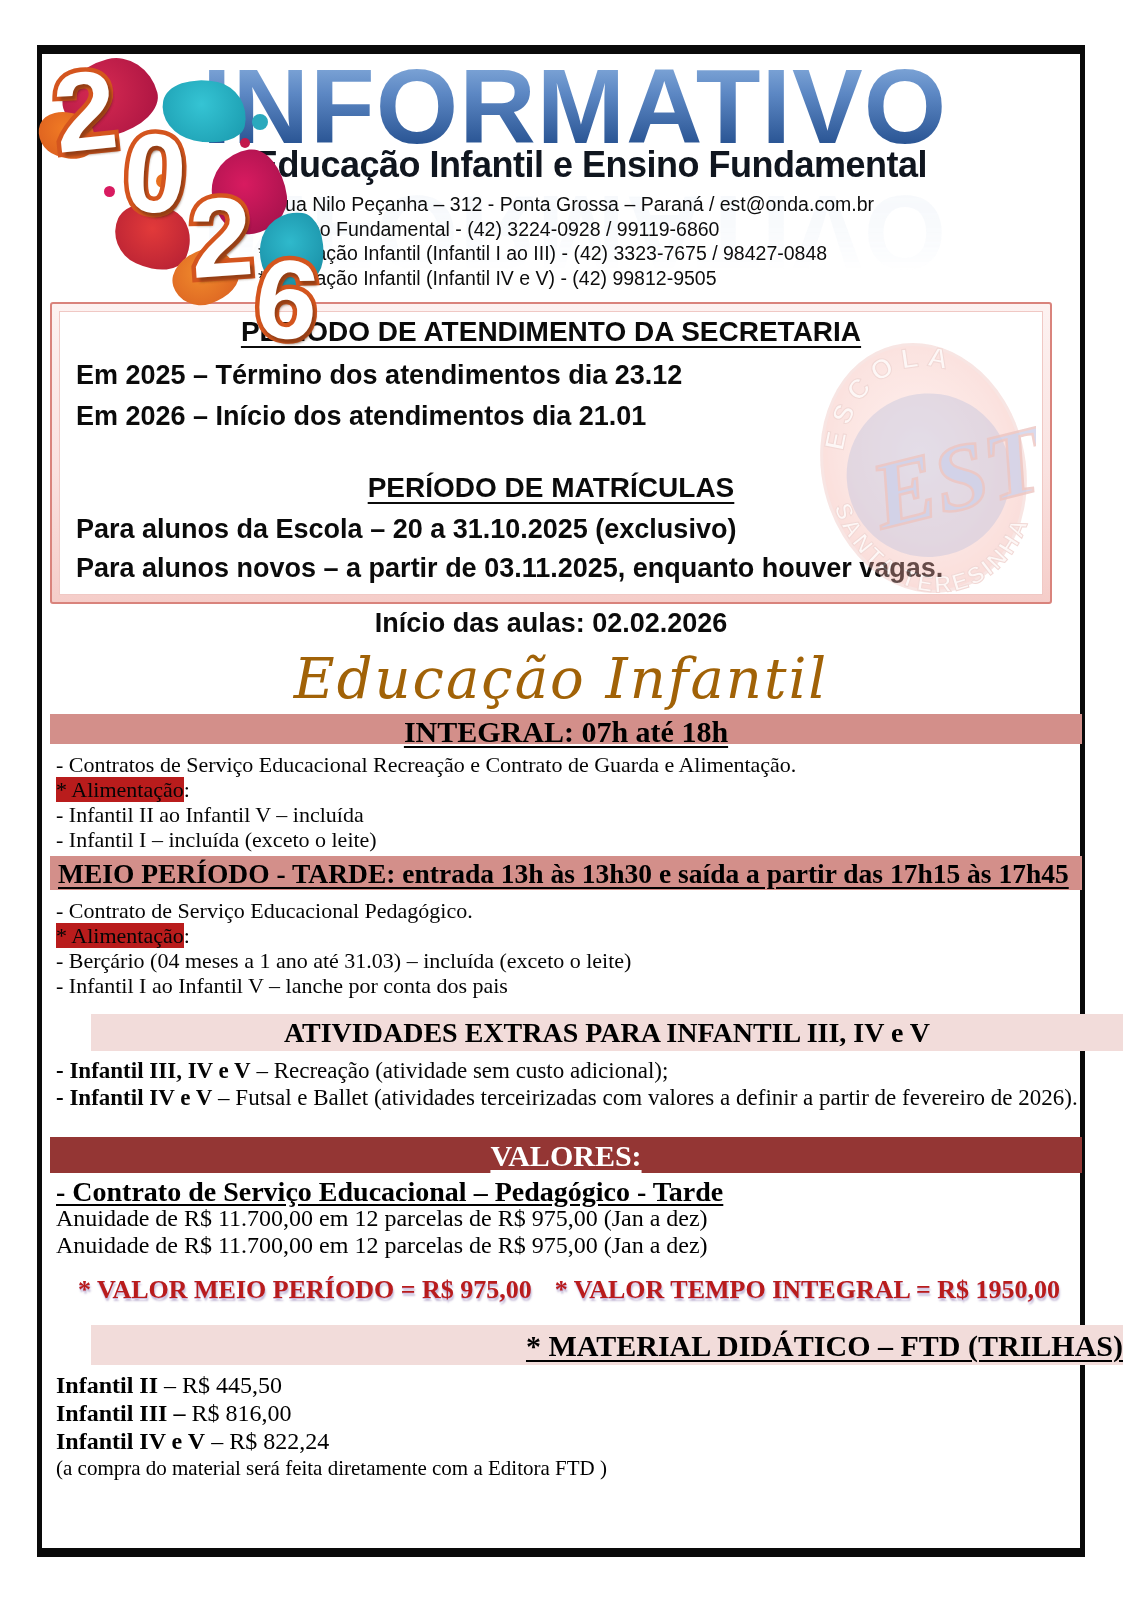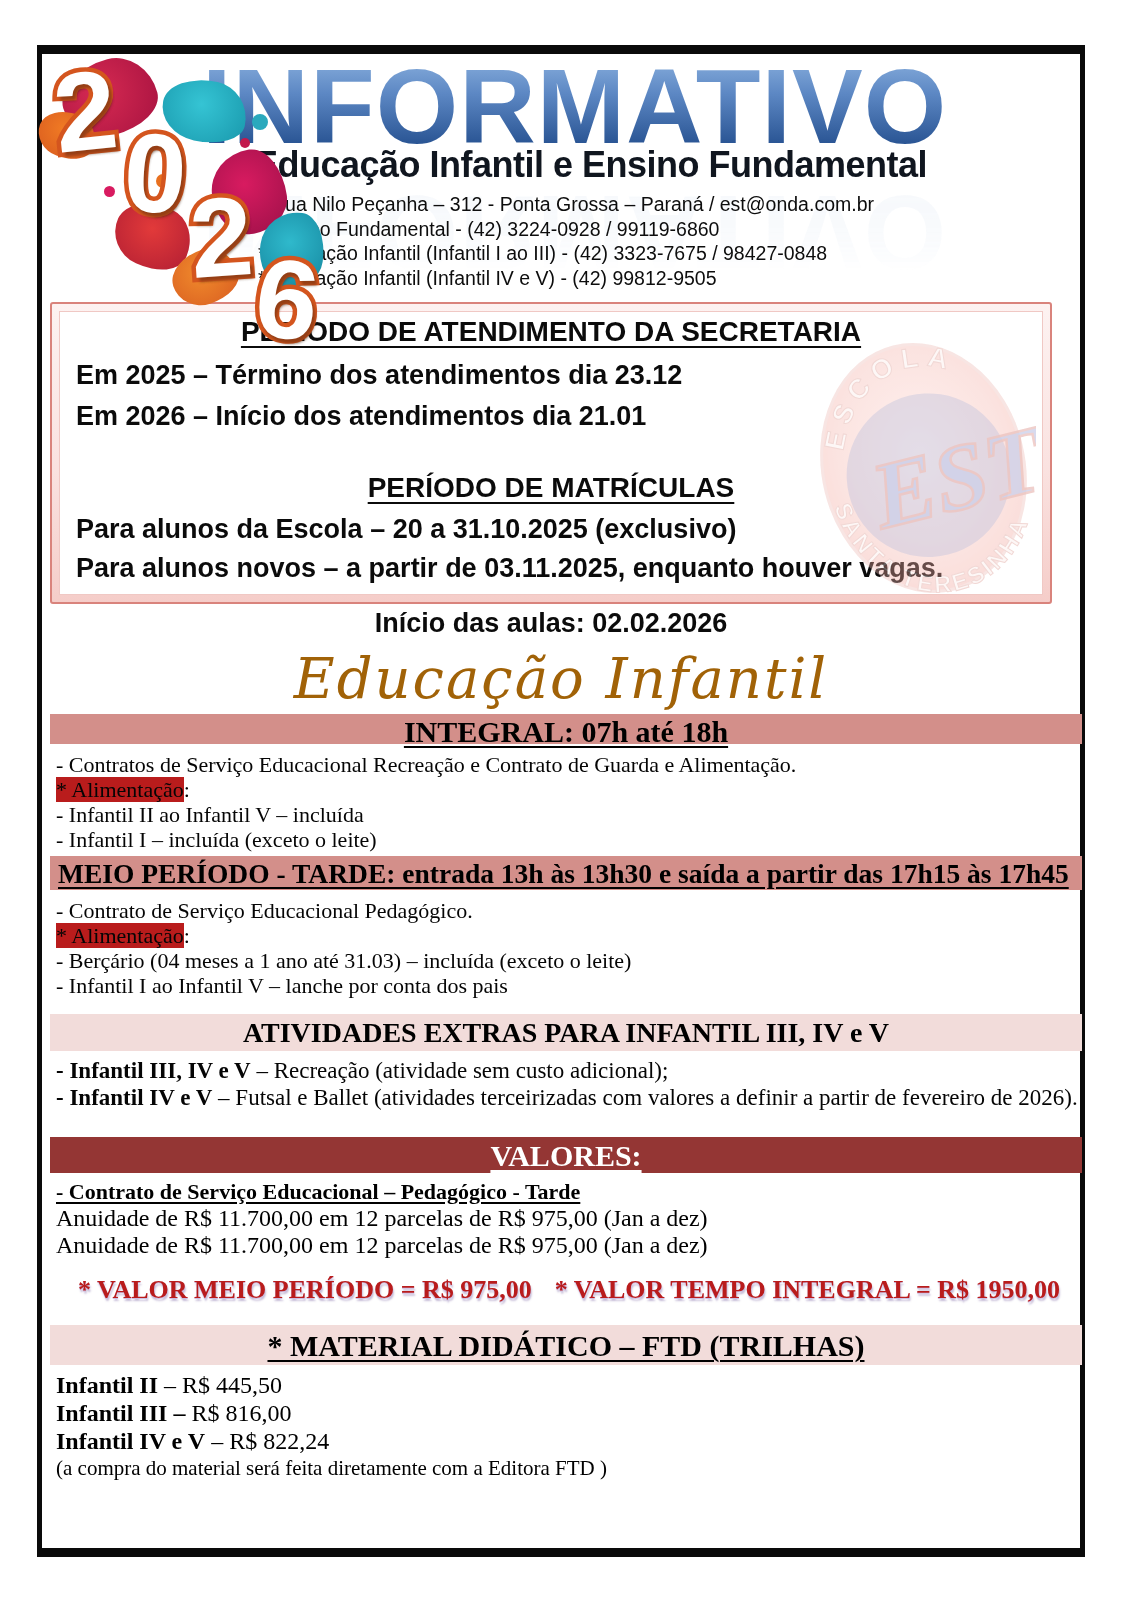--- a/index.html
+++ b/index.html
@@ -72,35 +72,35 @@
   
   .sections{position:absolute;left:8px;top:660px;width:1032px;font-family:"Liberation Serif",serif;}
   .bar{position:relative;width:100%;}
   .bar-salmon{background:#d38f8a;height:30px;}
   .bar-salmon .bar-text{
     display:block;position:absolute;top:1px;width:100%;text-align:center;
     font-weight:bold;font-size:30px;line-height:34px;color:#000;
     text-decoration:underline;text-underline-offset:4px;text-decoration-thickness:2px;
   }
   .bar-salmon .bar-text.left{text-align:left;padding-left:8px;box-sizing:border-box;font-size:27.5px;white-space:nowrap;}
-  .bar-lightpink{background:#f2dcda;height:37px;}
+  .bar-lightpink{background:#f2dcda;height:37px;margin-left:41px;}
   .bar-lightpink .bar-text{
     display:block;width:100%;text-align:center;font-weight:bold;font-size:28px;line-height:38px;color:#000;
   }
   .bar-lightpink .bar-text.u{text-decoration:underline;text-underline-offset:4px;text-decoration-thickness:2px;font-size:30px;}
   .bar-maroon{background:#943634;height:36px;}
   .bar-maroon .bar-text{
     display:block;width:100%;text-align:center;font-weight:bold;font-size:30px;line-height:37px;color:#fff;
     text-decoration:underline;text-underline-offset:4px;
   }
   .line{font-size:22px;line-height:25px;padding-left:6px;color:#050505;}
   .hl{background:#b91c1c;}
   .b{font-weight:bold;}
   .just{text-align:justify;padding-right:2px;}
-  .contract-title{font-size:22px;line-height:27px;font-weight:bold;text-decoration:underline;text-underline-offset:3px;padding-left:6px;}
+  .contract-title{font-size:28px;line-height:27px;font-weight:bold;text-decoration:underline;text-underline-offset:3px;padding-left:6px;}
   .contract-value{font-size:24px;line-height:27px;padding-left:6px;}
   .purple-row{
     display:flex;justify-content:space-between;margin-top:16px;padding:0 22px 0 28px;
     font-weight:bold;font-size:26px;color:#b91c1c;white-space:nowrap;
     text-shadow:0 1px 0 #cdbde2,1px 3px 2px rgba(90,60,140,.35);
   }
   .mat-line{font-size:24px;line-height:28px;padding-left:6px;}
   .mat-note{font-size:21px;line-height:26px;padding-left:6px;}
   .spacer16{height:16px;}
   .spacer20{height:20px;}
@@ -224,21 +224,21 @@
     <div class="contract-value">Anuidade de R$ 11.700,00 em 12 parcelas de R$ 975,00 (Jan a dez)</div>
     <div class="contract-value">Anuidade de R$ 11.700,00 em 12 parcelas de R$ 975,00 (Jan a dez)</div>
 
     <div class="purple-row">
       <span>* VALOR MEIO PERÍODO = R$ 975,00</span>
       <span>* VALOR TEMPO INTEGRAL = R$ 1950,00</span>
     </div>
 
     <div class="spacer20"></div>
     <div class="bar bar-lightpink" style="height:40px;">
-      <span class="bar-text u" style="line-height:41px;">* MATERIAL DIDÁTICO – FTD (TRILHAS)</span>
+      <span class="bar-text u" style="line-height:41px;text-align:right;">* MATERIAL DIDÁTICO – FTD (TRILHAS)</span>
     </div>
     <div style="height:6px;"></div>
     <div class="mat-line">
       <span class="b">Infantil II</span><span> – R$ 445,50</span>
     </div>
     <div class="mat-line">
       <span class="b">Infantil III –</span><span> R$ 816,00</span>
     </div>
     <div class="mat-line">
       <span class="b">Infantil IV e V</span><span> – R$ 822,24</span>

